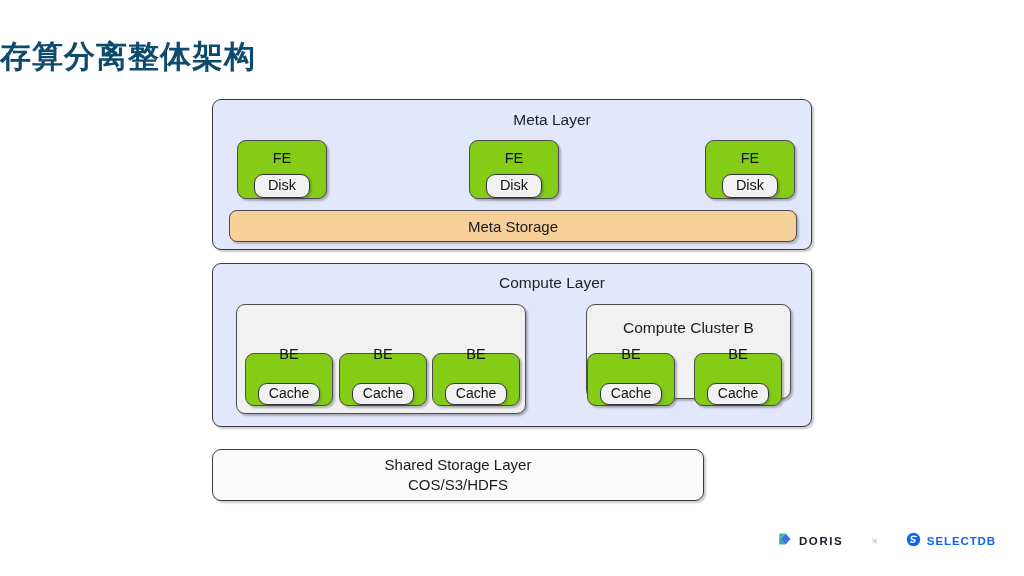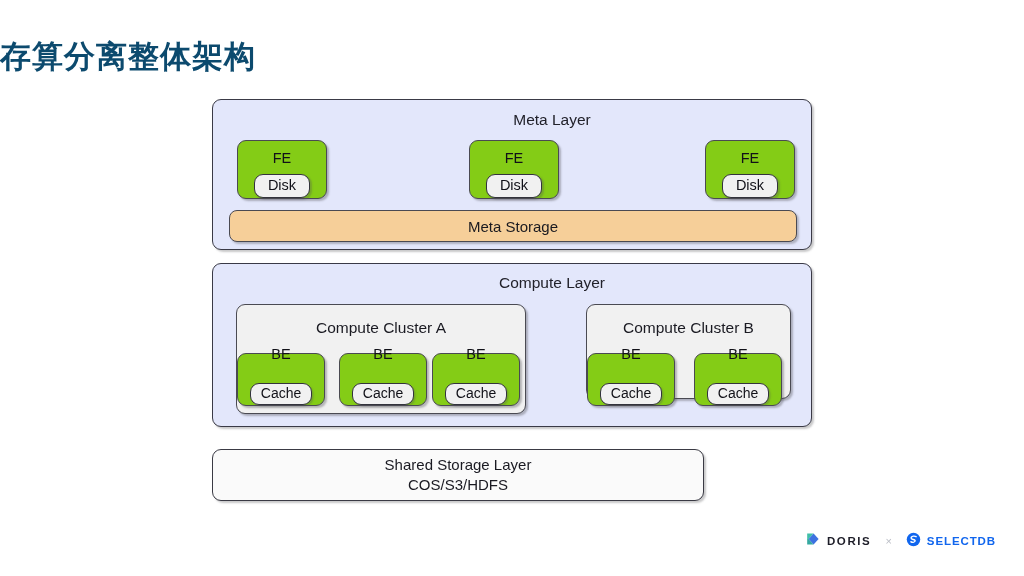--- a/index.html
+++ b/index.html
@@ -171,21 +171,21 @@
     line-height: 1.35;
   }
 
   
   #footer-logos {
     position: absolute;
     right: 28px;
     top: 531px;
     display: flex;
     align-items: center;
-    gap: 12px;
+    gap: 26px;
   }
   .logo-group { display: flex; align-items: center; gap: 6px; }
   .logo-text-doris {
     font-size: 11.5px;
     font-weight: bold;
     letter-spacing: 1.6px;
     color: #1d1d28;
   }
   .logo-text-selectdb {
     font-size: 11.5px;
@@ -222,21 +222,20 @@
     <div class="node-pill">Disk</div>
   </div>
 
   <div id="meta-service">Meta Storage</div>
 </div>
 
 <div class="layer-panel" id="compute-layer">
   <div class="layer-label">Compute Layer</div>
 
   <div class="cluster-box" id="cluster-a">
-    <div class="cluster-title">Compute Cluster A</div>
     <div class="node-box be-node">
       <div class="node-title">BE</div>
       <div class="node-pill">Cache</div>
     </div>
     <div class="node-box be-node">
       <div class="node-title">BE</div>
       <div class="node-pill">Cache</div>
     </div>
     <div class="node-box be-node">
       <div class="node-title">BE</div>

